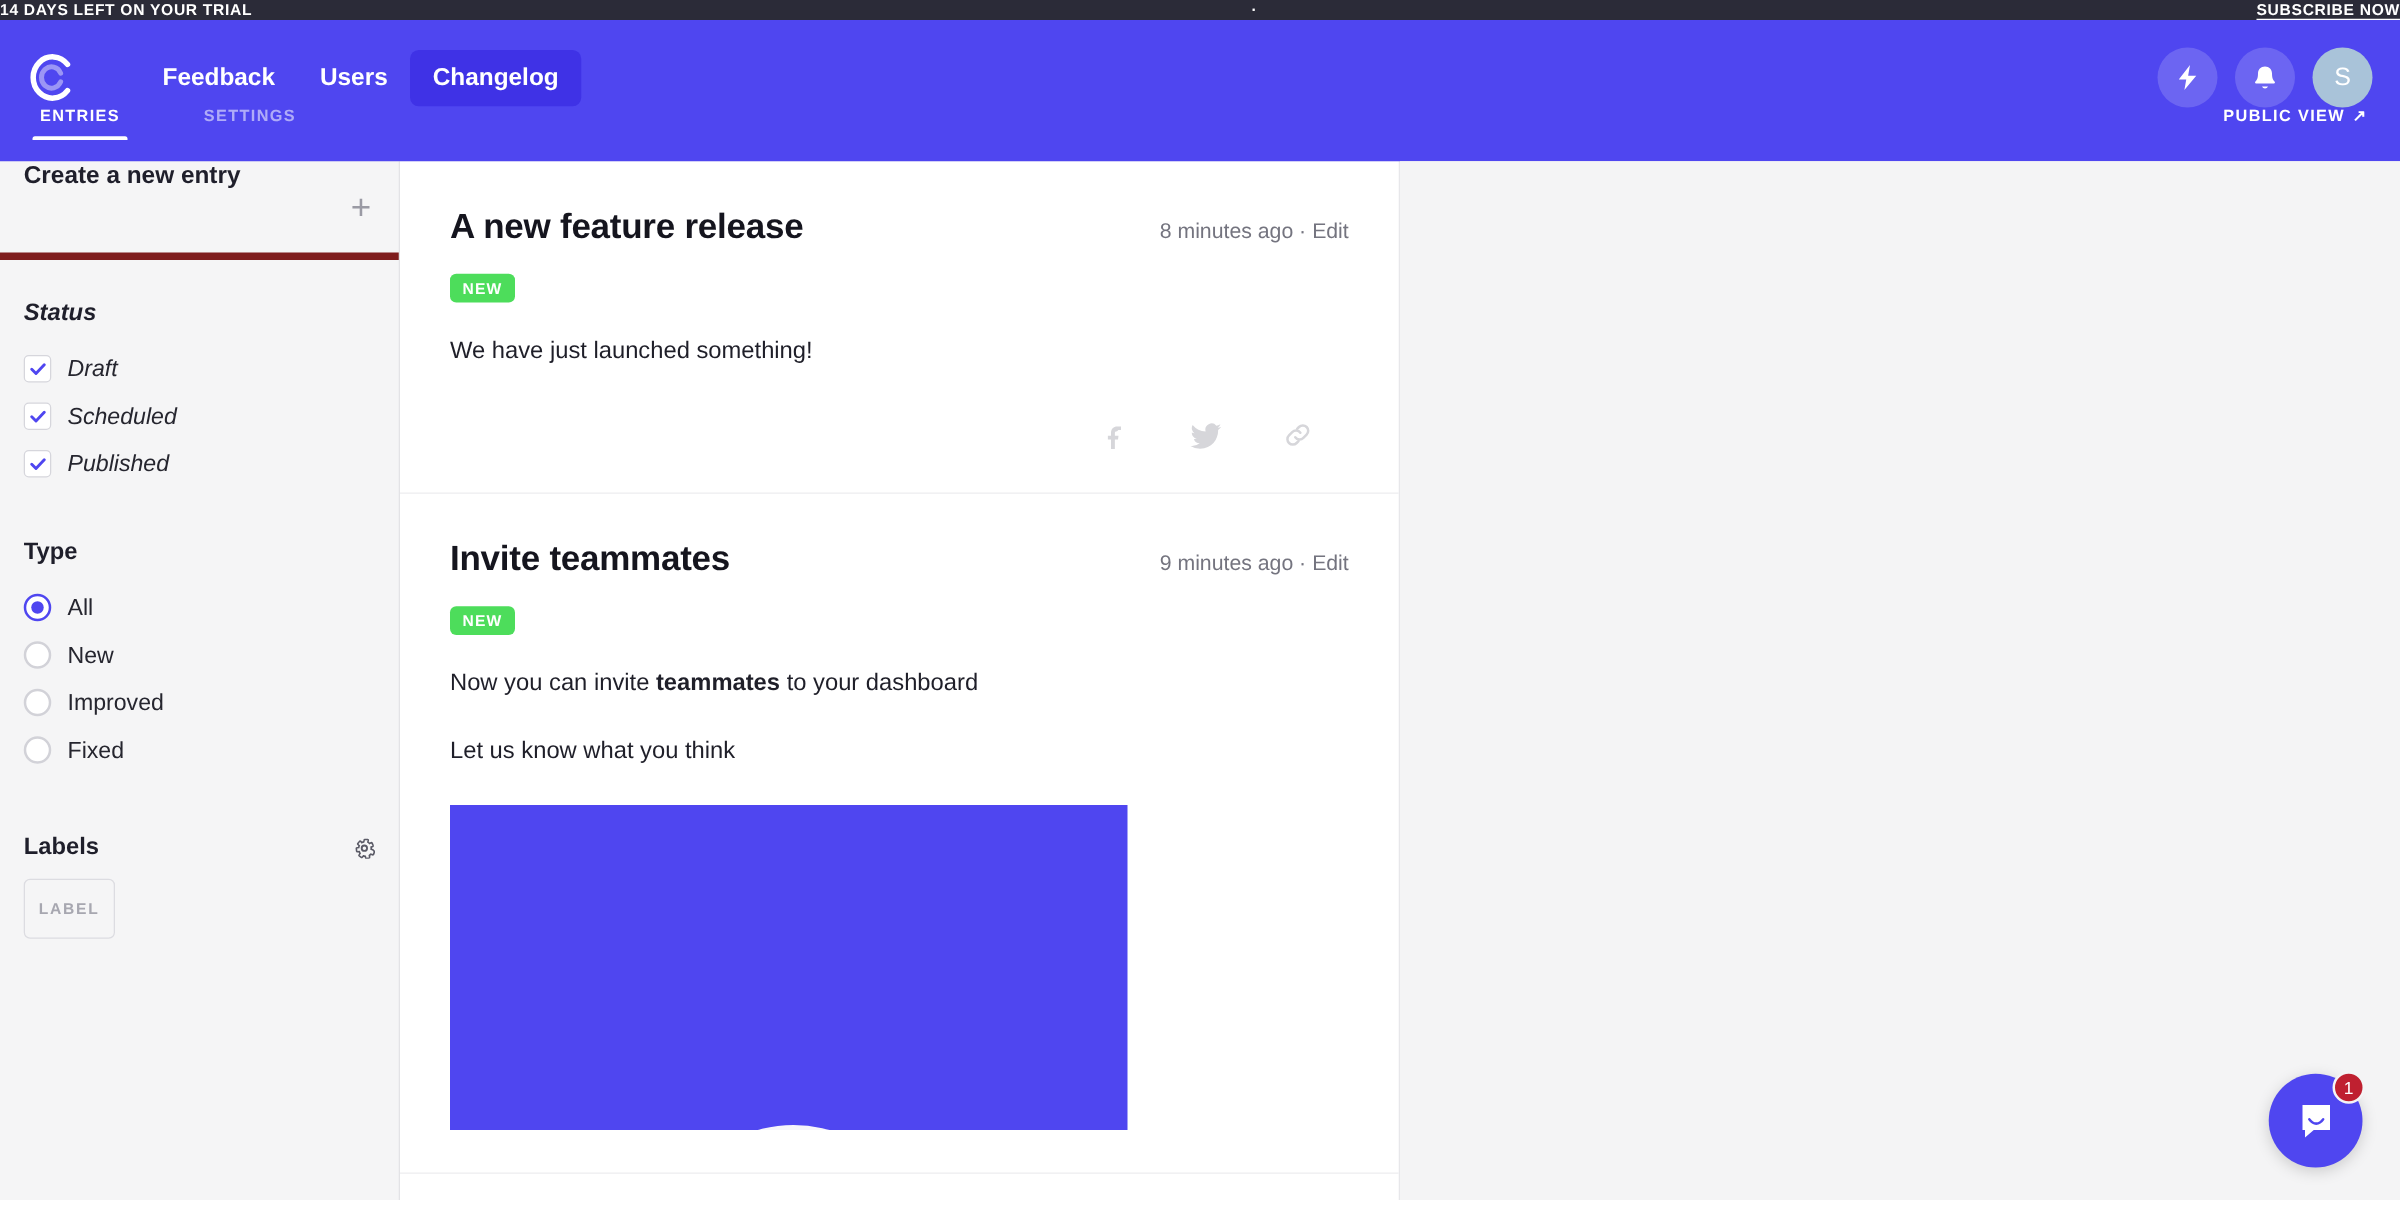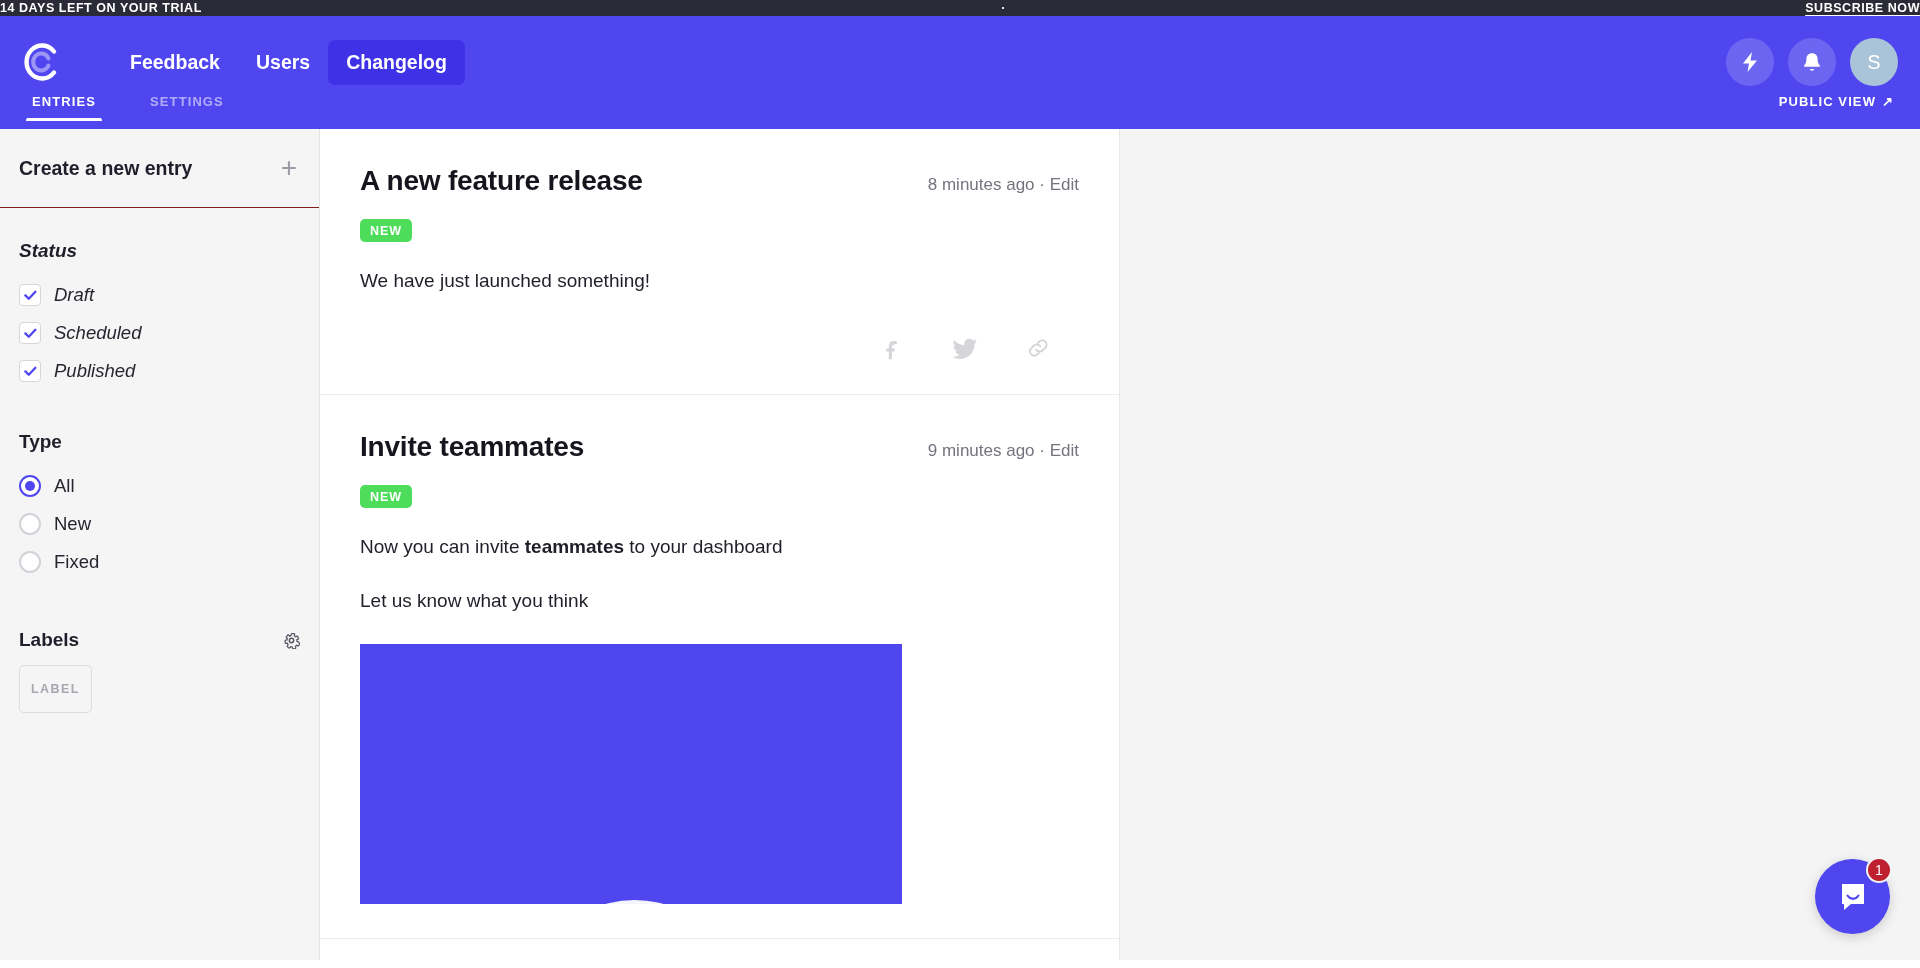--- a/index.html
+++ b/index.html
@@ -78,22 +78,23 @@
     display: flex; align-items: center; justify-content: center;
     font-size: 20px; font-weight: normal;
     cursor: pointer;
   }
 
   
   .subtabs {
     position: absolute;
     left: 0; right: 0; bottom: 0;
     height: 44px;
-    display: flex; align-items: center;
+    display: flex; align-items: flex-start;
     padding: 0 26px;
+    gap: 13px;
   }
   .subtab {
     font-size: 13px;
     font-weight: bold;
     letter-spacing: 1.1px;
     color: rgba(255,255,255,0.55);
     padding: 0 6px 12px 6px;
     margin-right: 42px;
     cursor: pointer;
     position: relative;
@@ -128,24 +129,25 @@
   
   .sidebar {
     width: 320px;
     flex: 0 0 320px;
     background: #f5f5f6;
     border-right: 1px solid #e3e3e6;
     display: flex; flex-direction: column;
   }
   .sidebar-create {
     height: 79px;
-    border-bottom: 1px solid #7f1d1d;
-    display: flex; align-items: center;
+    border-bottom: 6px solid #7f1d1d;
+    display: flex; 
     padding: 0 22px 0 19px;
     cursor: pointer;
+    flex-direction: column;
   }
   .sidebar-create-label {
     font-size: 19.5px; font-weight: bold; color: #1f1f2b;
   }
   .plus-icon {
     margin-left: auto;
     color: #9a9aa4;
     font-size: 28px; font-weight: 300; line-height: 1;
     cursor: pointer;
   }
@@ -384,20 +386,24 @@
       <div class="filter-row">
         <span class="radio checked"></span>
         <span class="filter-row-label">All</span>
       </div>
       <div class="filter-row">
         <span class="radio"></span>
         <span class="filter-row-label">New</span>
       </div>
       <div class="filter-row">
         <span class="radio"></span>
+        <span class="filter-row-label">Improved</span>
+      </div>
+      <div class="filter-row">
+        <span class="radio"></span>
         <span class="filter-row-label">Fixed</span>
       </div>
     </div>
 
     <div class="filter-group third">
       <div class="filter-title">
         <span>Labels</span>
         <span class="gear-icon">
           <svg width="17" height="17" viewBox="0 0 17 17" aria-hidden="true">
             <path d="M8.5 5.6a2.9 2.9 0 1 0 0 5.8 2.9 2.9 0 0 0 0-5.8zm0 4.3a1.4 1.4 0 1 1 0-2.8 1.4 1.4 0 0 1 0 2.8z" fill="#5a5a66"></path>

